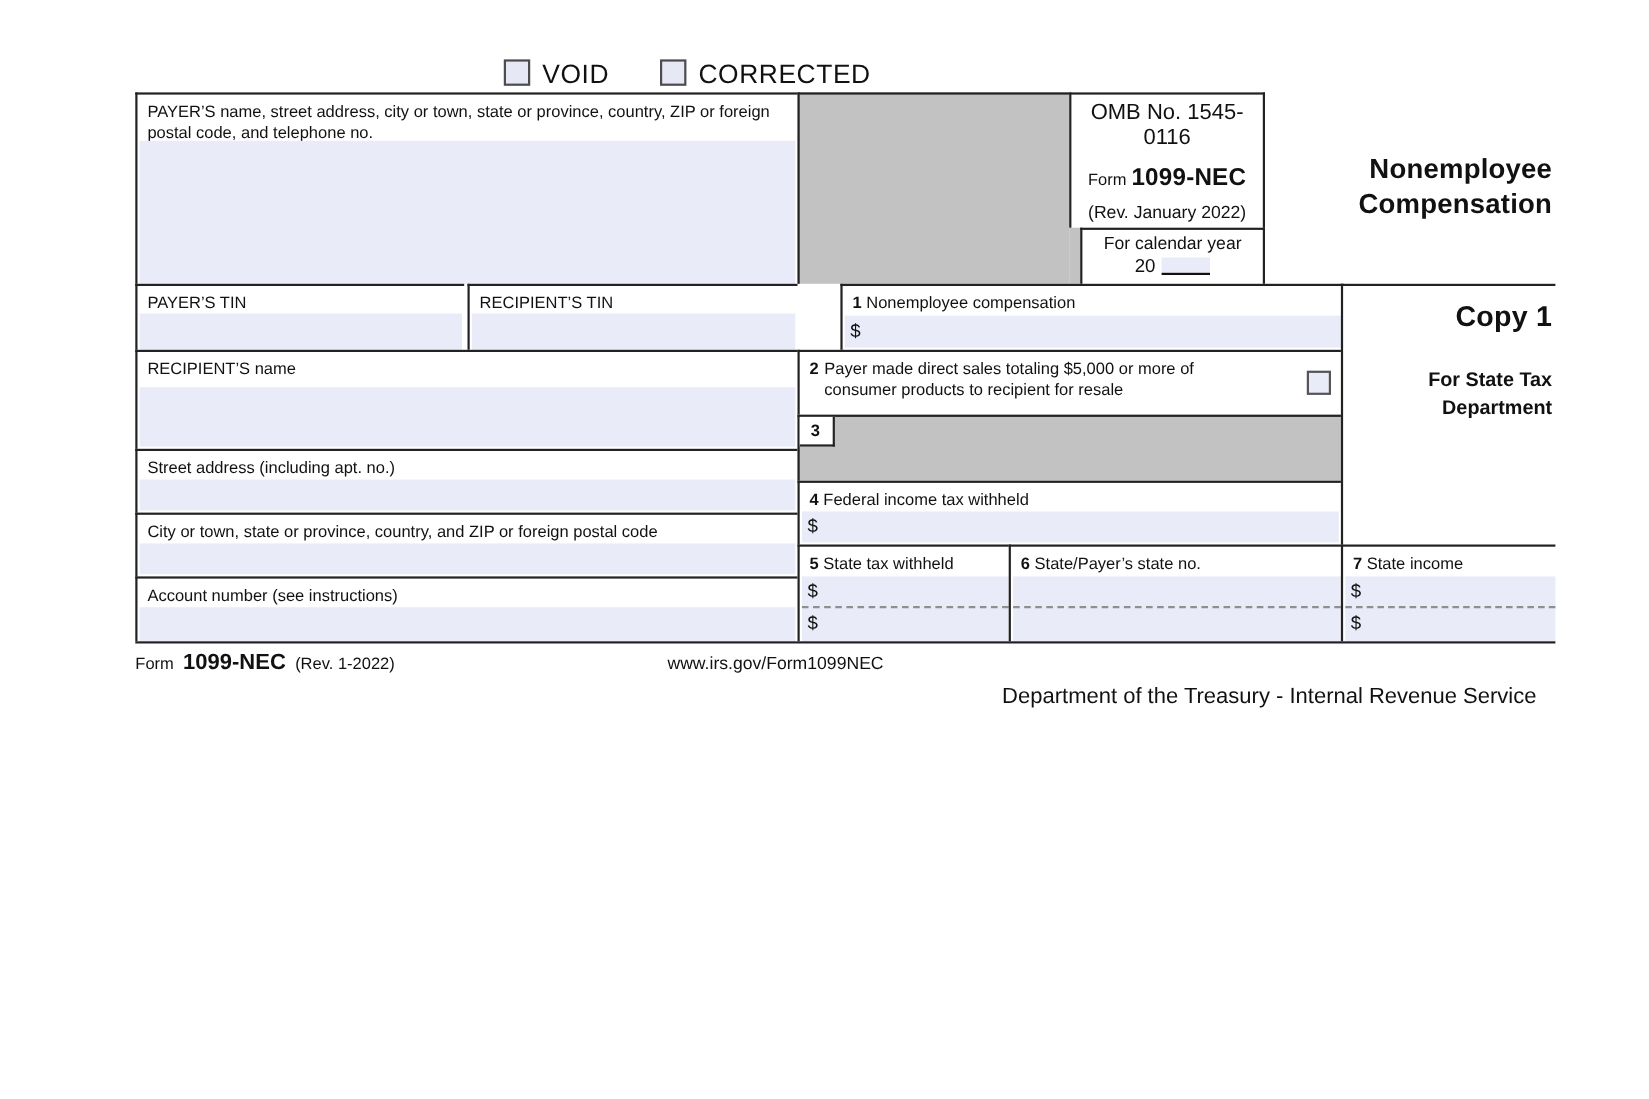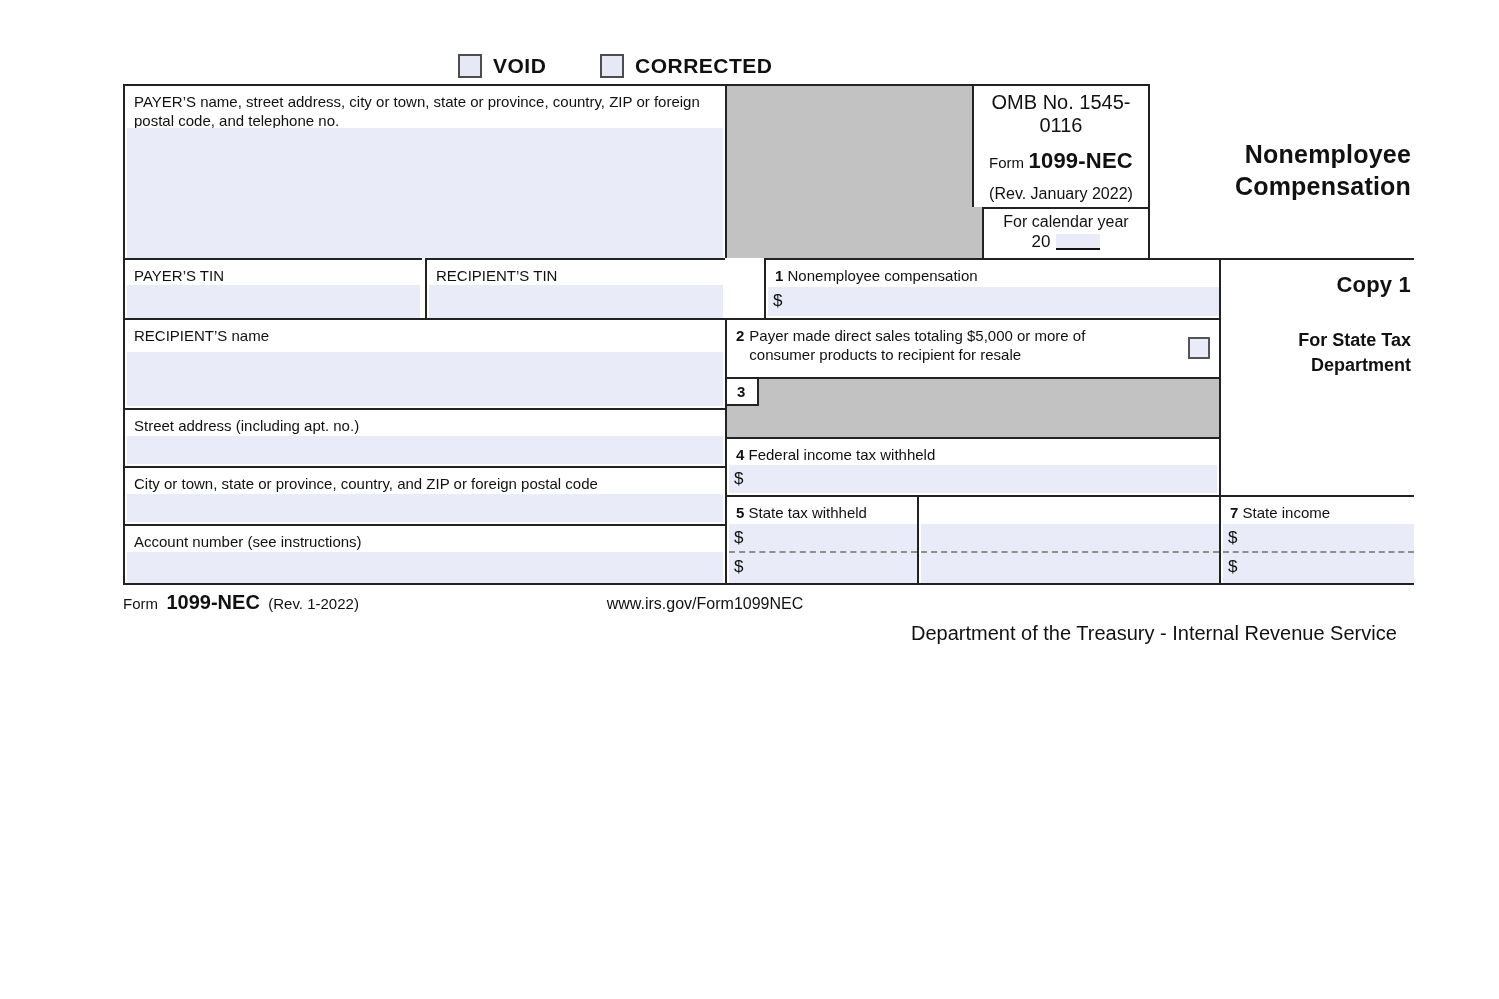--- a/index.html
+++ b/index.html
@@ -8,21 +8,21 @@
   #page{position:relative;width:1499px;height:999px;background:#fff;overflow:hidden}
 
   .box{position:absolute;border-top:2px solid #222;border-left:2px solid #222}
   .fill{position:absolute;background:#e9ebf8}
   .label{font-size:15px;line-height:19px;padding:6px 9px 0 9px}
   .bnum{font-weight:bold}
   .dollar{display:inline-block;font-size:17px;padding:4px 0 0 5px}
 
   
   .cb{position:absolute;width:24px;height:24px;background:#e6e9f5;border:2px solid #4d4d4d}
-  .cb-label{position:absolute;font-size:21px;font-weight:bold;letter-spacing:.5px}
+  .cb-label{position:absolute;font-size:24px;font-weight:normal;letter-spacing:.5px}
   #void-cb{left:458px;top:54px}
   #void-label{left:493px;top:54px}
   #corrected-cb{left:600px;top:54px}
   #corrected-label{left:635px;top:54px}
 
   
   #payer-box{left:123px;top:84px;width:602px;height:174px}
   #payer-box .label{width:596px}
   #payer-fill{left:2px;right:2px;top:42px;bottom:0}
 
@@ -78,21 +78,21 @@
   
   #box5{left:725px;top:495px;width:192px;height:88px}
   #box6{left:917px;top:495px;width:302px;height:88px}
   #box7{left:1219px;top:495px;width:195px;height:88px}
   .fill567{left:2px;right:0;top:27px;bottom:0}
   .srow{height:29px}
   .srow.r1{border-bottom:2px dashed #8f8f8f}
 
   
   #copy-area{position:absolute;left:1219px;top:258px;width:195px;height:237px;border-top:2px solid #222;border-left:2px solid #222;text-align:right;padding:12px 3px 0 0}
-  #copy1{font-size:22px;font-weight:bold;letter-spacing:.2px}
+  #copy1{font-size:26px;font-weight:bold;letter-spacing:.2px}
   #copy-for{font-size:18px;font-weight:bold;line-height:25px;margin-top:30px}
 
   #bottom-line{position:absolute;left:123px;top:583px;width:1291px;height:0;border-top:2px solid #222}
 
   
   #footer-left{position:absolute;left:123px;top:591px;white-space:nowrap}
   #footer-left .f-form{font-size:15px}
   #footer-left .f-num{font-size:20px;font-weight:bold;margin:0 4px}
   #footer-left .f-rev{font-size:15px}
   #footer-center{position:absolute;left:450px;top:595px;width:510px;text-align:center;font-size:16px}
@@ -207,20 +207,24 @@
       <div class="srow r1">
         <span class="dollar">$</span>
       </div>
       <div class="srow">
         <span class="dollar">$</span>
       </div>
     </div>
   </div>
 
   <div class="box" id="box6">
+    <div class="label">
+      <span class="bnum">6</span>
+      <span>State/Payer’s state no.</span>
+    </div>
     <div class="fill fill567">
       <div class="srow r1"></div>
       <div class="srow"></div>
     </div>
   </div>
 
   <div class="box" id="box7">
     <div class="label">
       <span class="bnum">7</span>
       <span>State income</span>

